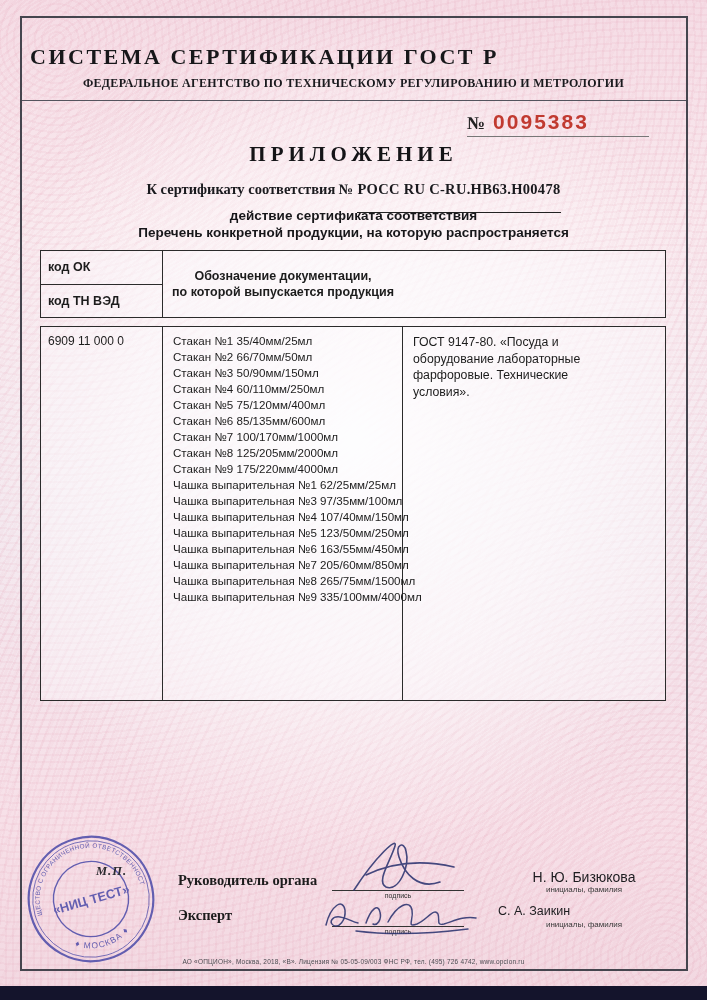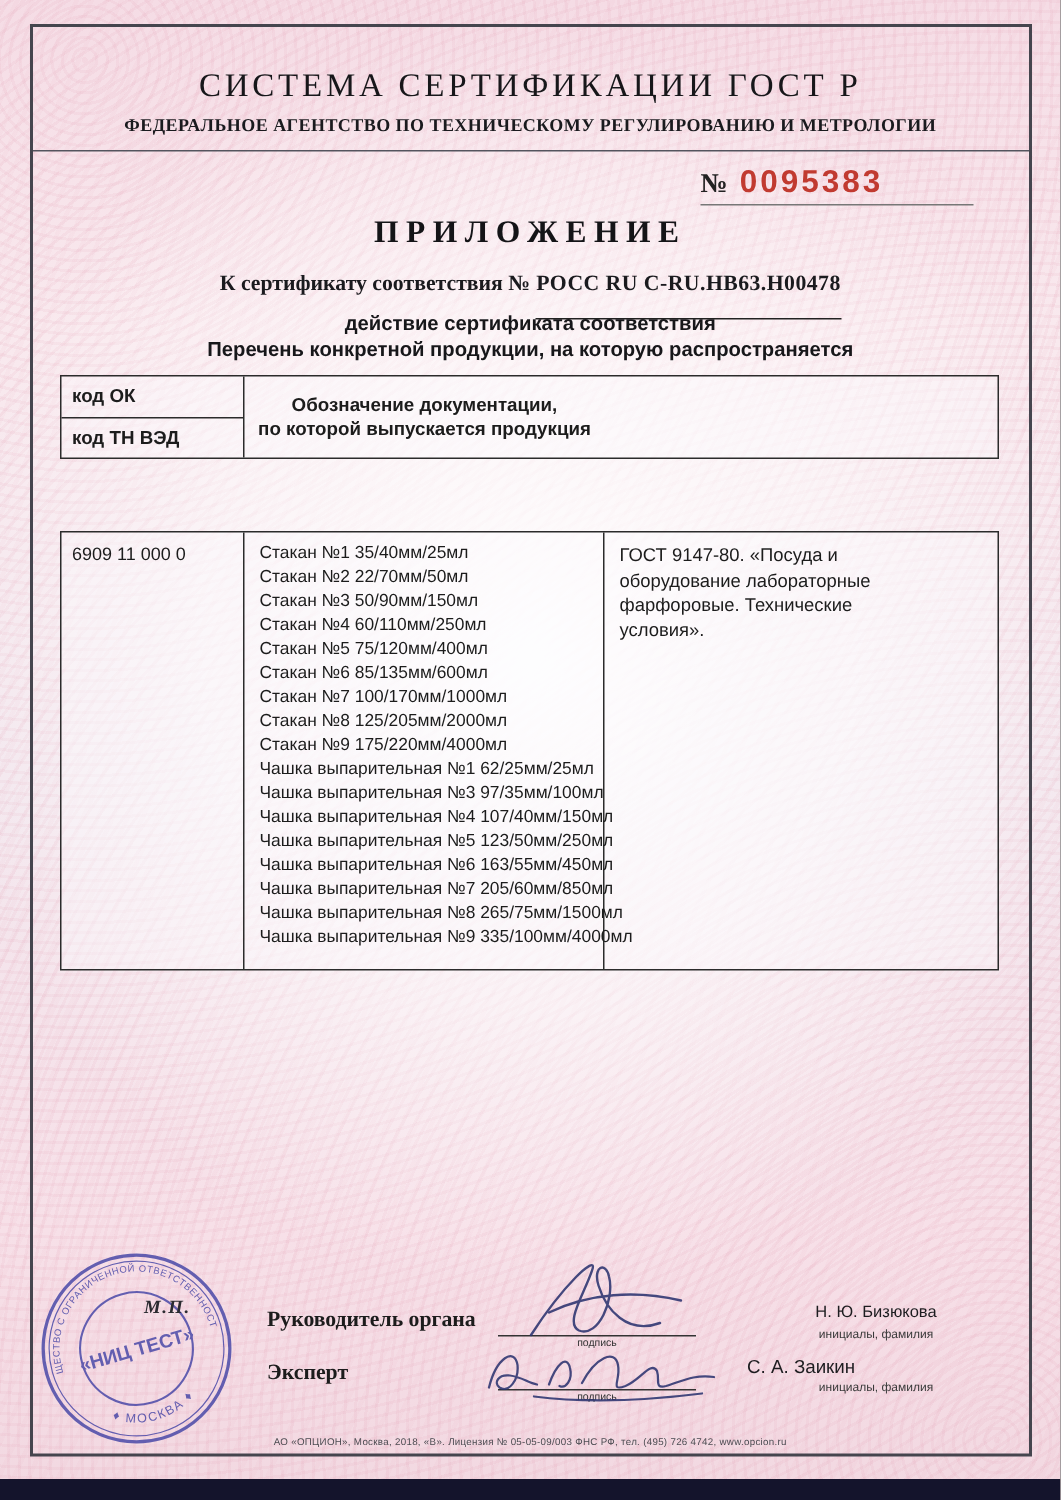--- a/index.html
+++ b/index.html
@@ -22,23 +22,23 @@
     border: 2px solid #45454e;
     pointer-events: none;
   }
   .bottom-strip {
     position: absolute; left: 0; right: 0; bottom: 0; height: 14px;
     background: #14142c;
   }
   
   .sys-title {
     position: absolute; left: 30px; right: 30px; top: 44px;
-    text-align: center;
-    font-family: "Liberation Serif", serif;
-    font-weight: normal; font-size: 22px; letter-spacing: 2.5px;
+    text-align: left;
+    font-family: "Liberation Serif", serif;
+    font-weight: bold; font-size: 22px; letter-spacing: 2.5px;
     color: #17171a;
     white-space: nowrap;
   }
   .agency-title {
     position: absolute; left: 24px; right: 24px; top: 76px;
     text-align: center;
     font-family: "Liberation Serif", serif;
     font-weight: bold; font-size: 12px; letter-spacing: 0.3px;
     color: #1a1a1e;
     white-space: nowrap;
@@ -83,43 +83,42 @@
     letter-spacing: 0.3px;
   }
   .purpose {
     position: absolute; left: 0; right: 0; top: 207px;
     text-align: center;
     font-weight: bold; font-size: 13.5px; line-height: 17px;
     color: #17171a;
   }
   
   .tbl-head {
-    position: absolute; left: 40px; top: 250px; width: 626px; height: 56px;
+    position: absolute; left: 40px; top: 250px; width: 626px; height: 68px;
     border: 1px solid #2b2b2b;
     display: grid; grid-template-columns: 122px 240px 264px;
     background: rgba(253,253,255,0.35);
     box-sizing: border-box;
   }
   .tbl-head .c1 { border-right: 1px solid #2b2b2b; display: flex; flex-direction: column; }
   .tbl-head .c1 .cell { flex: 1; display: flex; align-items: center; padding-left: 7px;
     font-weight: bold; font-size: 12.5px; }
   .tbl-head .c1 .cell.top { border-bottom: 1px solid #2b2b2b; }
   .tbl-head .c2 { border-right: 1px solid #2b2b2b; }
   .tbl-head .c2, .tbl-head .c3 {
     display: flex; align-items: center; justify-content: center;
     text-align: center; font-weight: bold; font-size: 12.5px; line-height: 16px;
     white-space: pre-line; padding: 2px 6px;
   }
   .tbl-body {
-    position: absolute; left: 40px; top: 326px; width: 626px; height: 293px;
+    position: absolute; left: 40px; top: 326px; width: 626px; height: 375px;
     border: 1px solid #2b2b2b;
     display: grid; grid-template-columns: 122px 240px 264px;
     background: rgba(253,253,255,0.35);
     box-sizing: border-box;
-    margin-top: 28px;
   }
   .tbl-body .c1 { border-right: 1px solid #2b2b2b; padding: 7px 5px 0 7px;
     font-size: 12px; }
   .tbl-body .c2 { border-right: 1px solid #2b2b2b; padding: 6px 4px 0 10px; }
   .tbl-body .c2 div { font-size: 11.6px; line-height: 16px; white-space: nowrap; }
   .tbl-body .c3 { padding: 7px 8px 0 10px; font-size: 12.3px; line-height: 16.5px;
     white-space: pre-line; }
   
   .sig-label-1 {
     position: absolute; left: 178px; top: 872px;
@@ -129,21 +128,21 @@
     position: absolute; left: 178px; top: 907px;
     font-family: "Liberation Serif", serif; font-weight: bold; font-size: 14.5px;
   }
   .sig-line-1 { position: absolute; left: 332px; top: 890px; width: 132px; border-top: 1px solid #333; }
   .sig-line-2 { position: absolute; left: 332px; top: 926px; width: 132px; border-top: 1px solid #333; }
   .sig-caption-1 { position: absolute; left: 332px; top: 892px; width: 132px;
     text-align: center; font-size: 7px; color: #333; }
   .sig-caption-2 { position: absolute; left: 332px; top: 928px; width: 132px;
     text-align: center; font-size: 7px; color: #333; }
   .signer-name-1 { position: absolute; left: 498px; top: 869px; width: 172px;
-    text-align: center; font-size: 11px; color: #1d1d20; }
+    text-align: center; font-size: 14px; color: #1d1d20; }
   .signer-name-2 { position: absolute; left: 498px; top: 904px; width: 172px;
     font-size: 12.5px; color: #1d1d20; }
   .signer-caption-1 { position: absolute; left: 498px; top: 885px; width: 172px;
     text-align: center; font-size: 8px; color: #3a3a3a; }
   .signer-caption-2 { position: absolute; left: 498px; top: 920px; width: 172px;
     text-align: center; font-size: 8px; color: #3a3a3a; }
   .ink-1 { position: absolute; left: 338px; top: 834px; width: 130px; height: 62px; }
   .ink-2 { position: absolute; left: 318px; top: 893px; width: 165px; height: 42px; }
   
   .stamp {
@@ -191,21 +190,21 @@
       <div class="cell">код ТН ВЭД</div>
     </div>
     <div class="c3">Обозначение документации,
 по которой выпускается продукция</div>
   </div>
 
   <div class="tbl-body">
     <div class="c1">6909 11 000 0</div>
     <div class="c2">
         <div>Стакан №1 35/40мм/25мл</div>
-        <div>Стакан №2 22/70мм/50мл</div>
+        <div>Стакан №2 66/70мм/50мл</div>
         <div>Стакан №3 50/90мм/150мл</div>
         <div>Стакан №4 60/110мм/250мл</div>
         <div>Стакан №5 75/120мм/400мл</div>
         <div>Стакан №6 85/135мм/600мл</div>
         <div>Стакан №7 100/170мм/1000мл</div>
         <div>Стакан №8 125/205мм/2000мл</div>
         <div>Стакан №9 175/220мм/4000мл</div>
         <div>Чашка выпарительная №1 62/25мм/25мл</div>
         <div>Чашка выпарительная №3 97/35мм/100мл</div>
         <div>Чашка выпарительная №4 107/40мм/150мл</div>

